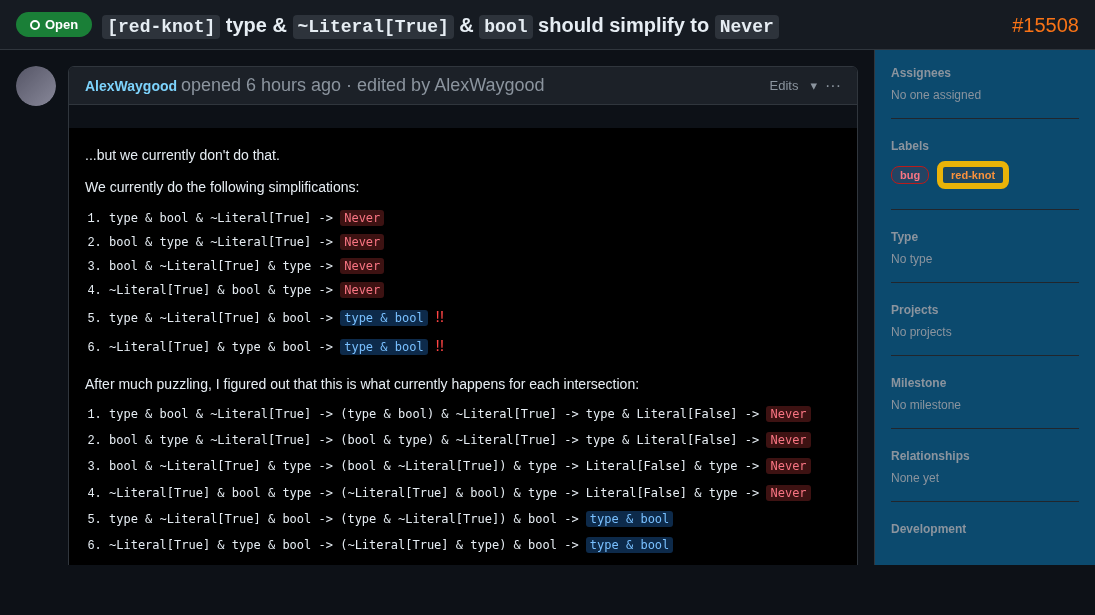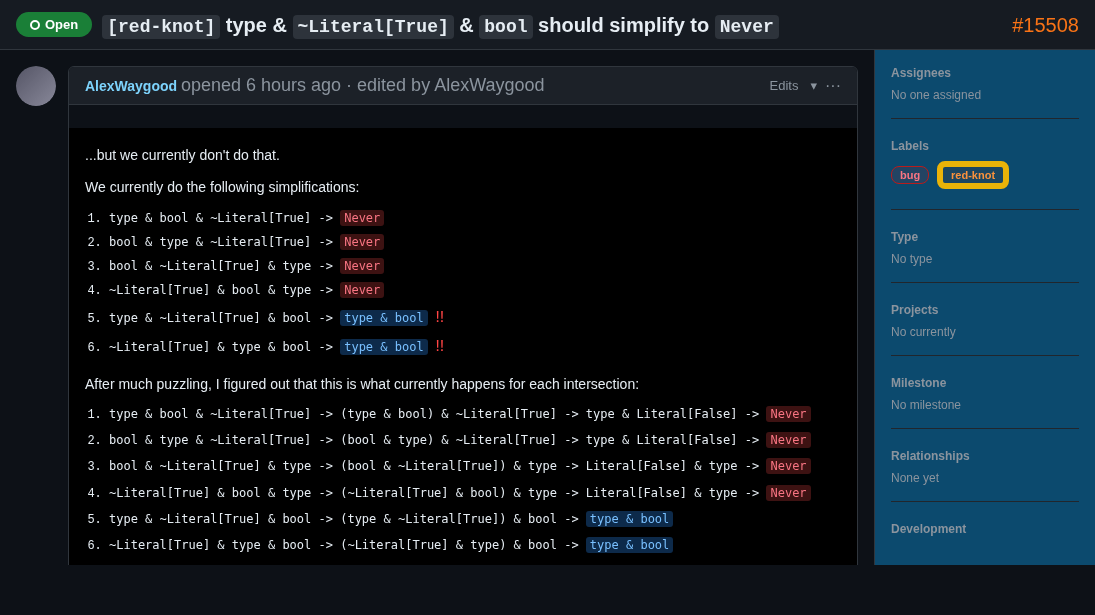--- a/index.html
+++ b/index.html
@@ -345,21 +345,21 @@
         <span class="label-tag label-bug">bug</span>
         <span class="label-tag label-red-knot">red-knot</span>
       </div>
     </div>
     <div class="sidebar-section">
       <div class="sidebar-title">Type</div>
       <div class="sidebar-value">No type</div>
     </div>
     <div class="sidebar-section">
       <div class="sidebar-title">Projects</div>
-      <div class="sidebar-value">No currently</div>
+      <div class="sidebar-value">No projects</div>
     </div>
     <div class="sidebar-section">
       <div class="sidebar-title">Milestone</div>
       <div class="sidebar-value">No milestone</div>
     </div>
     <div class="sidebar-section">
       <div class="sidebar-title">Relationships</div>
       <div class="sidebar-value">None yet</div>
     </div>
     <div class="sidebar-section">

